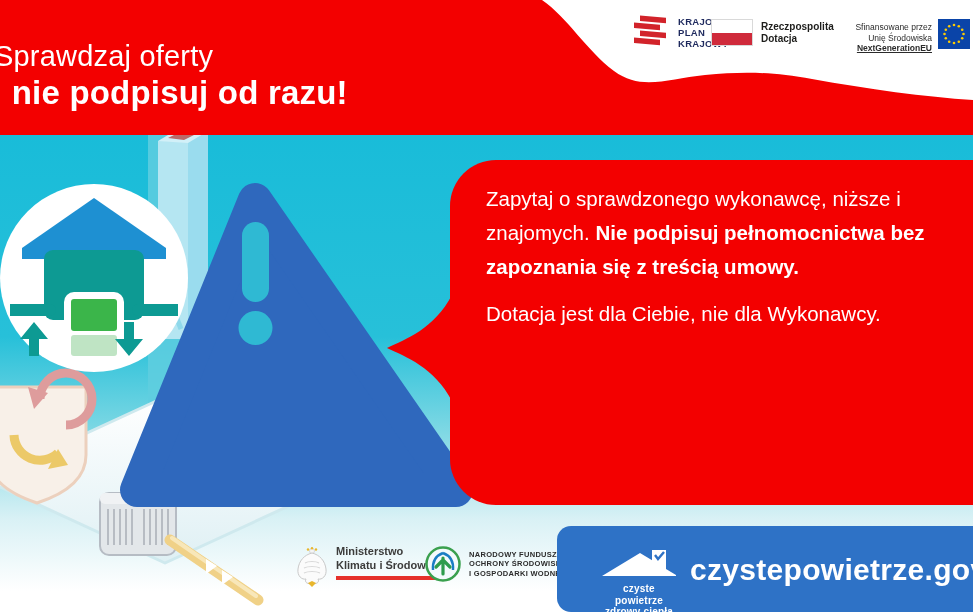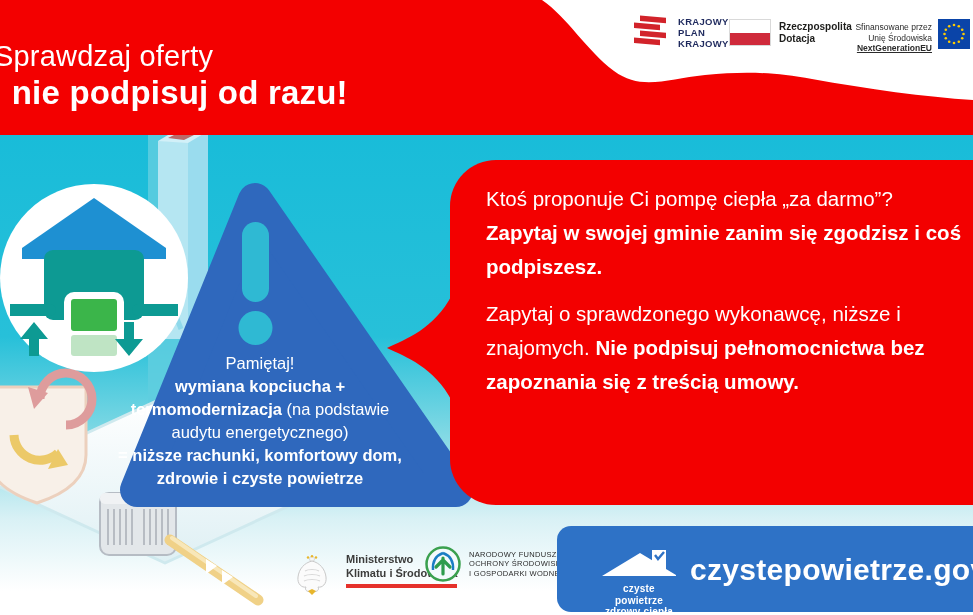--- a/index.html
+++ b/index.html
@@ -10,21 +10,21 @@
   .abs { position:absolute; }
 
   
   .top-band { position:absolute; left:0; top:0; width:973px; height:135px; background:#fff; }
   .red-swoosh { position:absolute; left:0; top:0; }
   .hdr-line1 { position:absolute; left:-6px; top:40px; color:#fff; font-size:29px; font-weight:400; letter-spacing:0.2px; }
   .hdr-line2 { position:absolute; left:-7px; top:74px; color:#fff; font-size:33px; font-weight:700; letter-spacing:0.2px; }
 
   .kpo { position:absolute; left:634px; top:15px; display:flex; align-items:center; gap:6px; }
   .kpo-text div { color:#1f2a5e; font-weight:700; font-size:9.5px; line-height:11px; letter-spacing:0.3px; }
-  .pl-flag-block { position:absolute; left:729px; top:19px; display:flex; align-items:center; gap:8px; }
+  .pl-flag-block { position:absolute; left:711px; top:19px; display:flex; align-items:center; gap:8px; }
   .pl-flag { width:42px; height:27px; border:1px solid #d9d9d9; box-sizing:border-box; }
   .pl-flag .w { height:50%; background:#fff; }
   .pl-flag .r { height:50%; background:#cf2a3b; }
   .pl-text div { color:#1d1d1b; font-weight:700; font-size:10px; line-height:12px; }
   .eu-block { position:absolute; left:836px; top:22px; width:96px; text-align:right; }
   .eu-block div { color:#2b2b2b; font-size:8.5px; line-height:10.5px; }
   .eu-block div:last-child { font-weight:700;text-decoration:underline; }
   .eu-flag { position:absolute; left:938px; top:19px; }
 
   
@@ -41,25 +41,25 @@
   .tri-text .b { font-weight:700; }
 
   
   .bubble { position:absolute; left:450px; top:160px; width:540px; height:345px; background:#f30000; border-radius:46px 0 0 46px; }
   .bubble-inner { position:absolute; left:36px; top:22px; width:482px; color:#fff; font-size:20.5px; line-height:34px; }
   .bubble-inner p { margin:0 0 13px 0; }
   .bubble-inner .block { display:block; }
   .bubble-inner b { font-weight:700; }
 
   
-  .ministry { position:absolute; left:295px; top:545px; display:flex; gap:17px; align-items:flex-start;margin-top:8px; }
+  .ministry { position:absolute; left:295px; top:545px; display:flex; gap:7px; align-items:flex-start; }
   .ministry-text div { color:#3c3c3b; font-weight:700; font-size:11px; line-height:13.5px; }
   .ministry-rule { width:100%; height:3.5px; background:#e5312b; margin-top:4px; }
   .nfos { position:absolute; left:424px; top:545px; display:flex; gap:7px; align-items:center; }
-  .nfos-text div { color:#2b2b2b; font-weight:400; font-size:7.5px; line-height:9.5px; letter-spacing:0.3px; }
+  .nfos-text div { color:#2b2b2b; font-weight:700; font-size:7.5px; line-height:9.5px; letter-spacing:0.3px; }
 
   
   .footer-bar { position:absolute; left:557px; top:526px; width:430px; height:86px; background:#2e72c6; border-radius:14px 0 0 14px; }
   .brand { position:absolute; left:43px; top:24px; width:78px; }
   .brand-text { border-bottom:1.5px solid #fff; padding-bottom:2px; margin-top:2px; }
   .brand-text div { color:#fff; font-weight:700; font-size:10px; line-height:11.5px; text-align:center; letter-spacing:0.2px; }
   .footer-url { position:absolute; left:133px; top:27px; color:#fff; font-weight:700; font-size:30px; letter-spacing:0.3px; }
 </style>
 </head>
 <body>
@@ -202,36 +202,28 @@
     </svg>
   </div>
 
   <svg class="abs" style="left:85px; top:168px;" width="400" height="352" viewBox="0 0 400 352">
     <path d="M170,32 L52,322 L371,322 Z" fill="#2f68bd" stroke="#2f68bd" stroke-width="34" stroke-linejoin="round"></path>
     <g>
       <rect x="157" y="54" width="27" height="80" rx="13.5" fill="#2fb9d3"></rect>
       <circle cx="170.5" cy="160" r="17" fill="#2fb9d3"></circle>
     </g>
   </svg>
-  <div class="tri-text">
-    <div>Pamiętaj!</div>
-    <div class="b">wymiana kopciucha +</div>
-    <div><span class="b">termomodernizacja</span><span> (na podstawie</span></div>
-    <div>audytu energetycznego)</div>
-    <div class="b">= niższe rachunki, komfortowy dom,</div>
-    <div class="b">zdrowie i czyste powietrze</div>
-  </div>
 
   <svg class="abs" style="left:382px; top:293px;" width="72" height="115" viewBox="0 0 72 115">
     <path d="M70,2 C52,36 24,46 5,55 C24,64 52,74 70,108 Z" fill="#f30000"></path>
   </svg>
   <div class="bubble">
     <div class="bubble-inner">
-      <p><span class="block">Ktoś proponuje Ci pompę ciepła „za darmo”?</span><b>Zapytaj w swojej gminie zanim się zgodzisz i coś podpiszesz.</b></p>
       <p><span>Zapytaj o sprawdzonego wykonawcę, niższe i znajomych. </span><b>Nie podpisuj pełnomocnictwa bez zapoznania się z treścią umowy.</b></p>
+      <p><span>Dotacja jest dla Ciebie, nie dla Wykonawcy.</span></p>
     </div>
   </div>
 
   <div class="ministry">
     <svg width="34" height="42" viewBox="0 0 34 42">
       <circle cx="17" cy="6" r="2.5" fill="#f5f5f5" stroke="#cfcfcf" stroke-width="0.8"></circle>
       <circle cx="13" cy="4.5" r="1.2" fill="#e8b62c"></circle>
         <circle cx="17" cy="3.2" r="1.2" fill="#e8b62c"></circle>
         <circle cx="21" cy="4.5" r="1.2" fill="#e8b62c"></circle>
       <path d="M17,8 C9,10 4,16 3,24 C2,31 7,35 11,34 C9,37 13,40 17,38 C21,40 25,37 23,34 C27,35 32,31 31,24 C30,16 25,10 17,8 Z" fill="#fbfbfb" stroke="#c9c9c9" stroke-width="1"></path>

